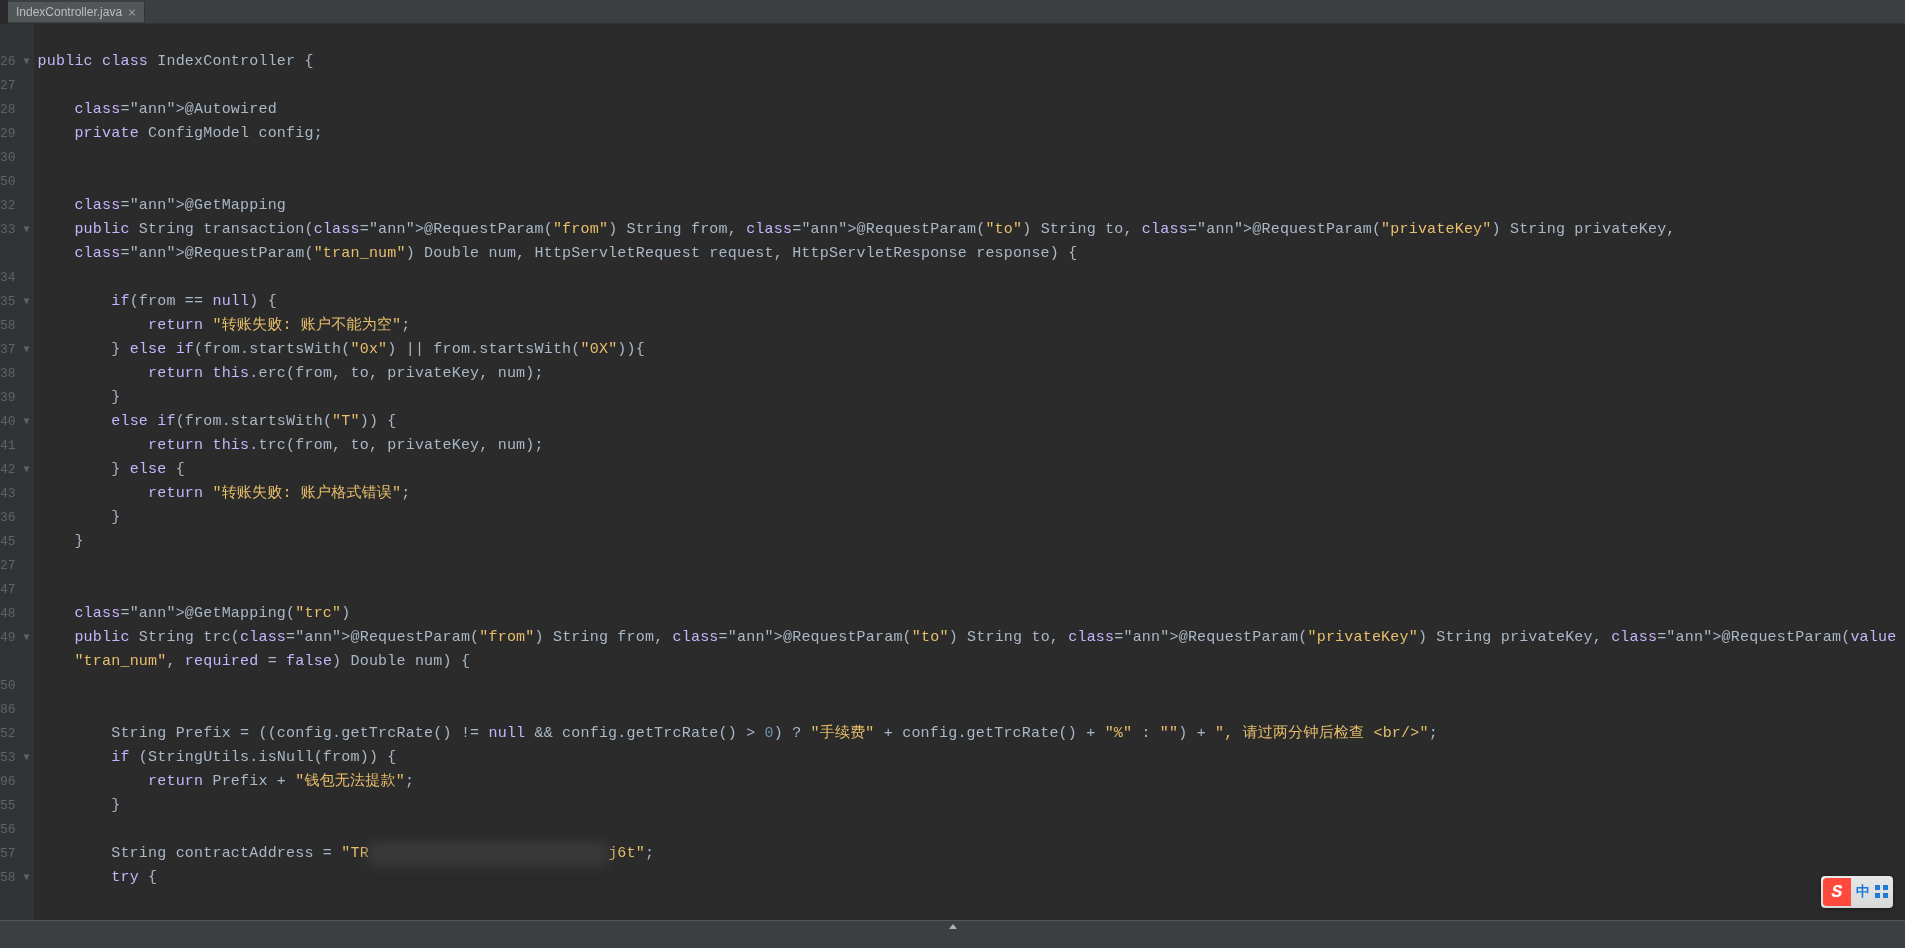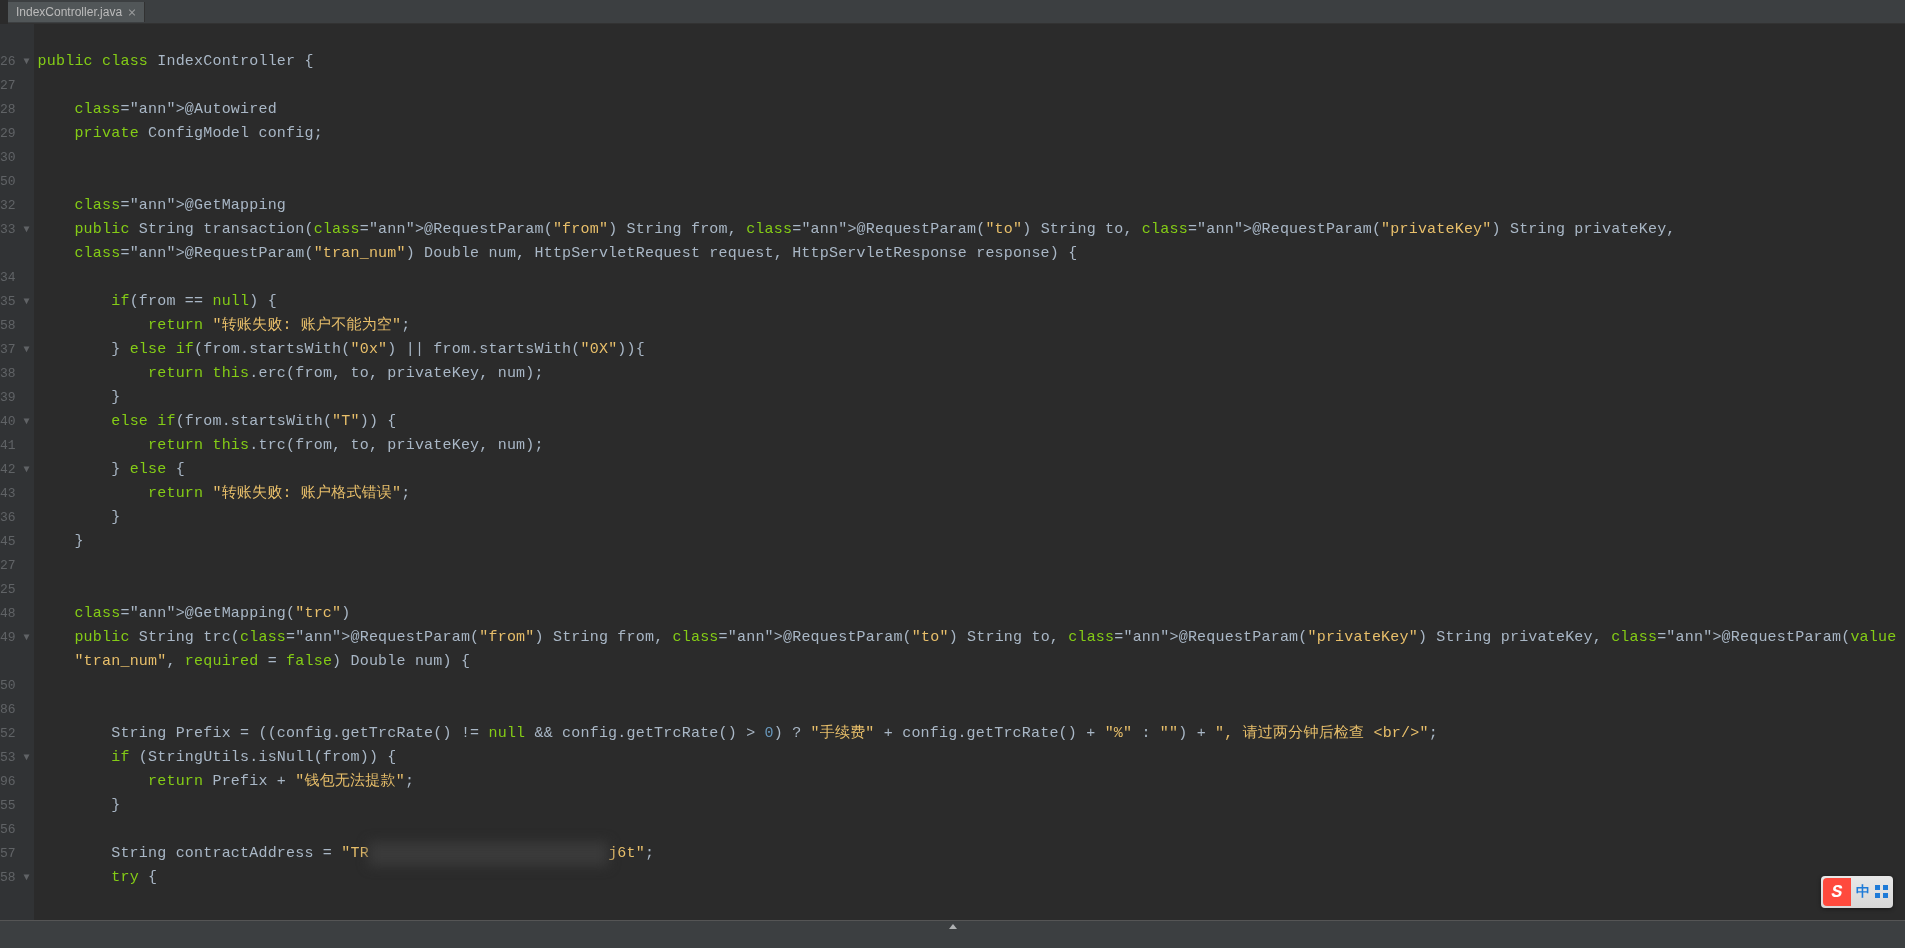--- a/index.html
+++ b/index.html
@@ -82,21 +82,21 @@
   line-height: 24px;
   font-size: 15px;
   white-space: pre;
   padding-top: 2px;
   padding-left: 4px;
   letter-spacing: 0.2px;
 }
 .code-area .line { height: 24px; }
 
 
-.kw { color: #84cc16; }      
+.kw { color: #c4b5fd; }      
 .strOrange { color: #e8bf6a; } 
 .num { color: #6897bb; }
 
 .blur {
   filter: blur(6px);
   background: #3a3a3a;
   display: inline-block;
   color: transparent;
 }
 
@@ -254,21 +254,21 @@
       <div class="line">37<span class="fold">▼</span></div>
       <div class="line">38</div>
       <div class="line">39</div>
       <div class="line">40<span class="fold">▼</span></div>
       <div class="line">41</div>
       <div class="line">42<span class="fold">▼</span></div>
       <div class="line">43</div>
       <div class="line">36</div>
       <div class="line">45</div>
       <div class="line">27</div>
-      <div class="line">25</div>
+      <div class="line">47</div>
       <div class="line">48</div>
       <div class="line">49<span class="fold">▼</span></div>
       <div class="line"></div>
       <div class="line">50</div>
       <div class="line">86</div>
       <div class="line">52</div>
       <div class="line">53<span class="fold">▼</span></div>
       <div class="line">96</div>
       <div class="line">55</div>
       <div class="line">56</div>

